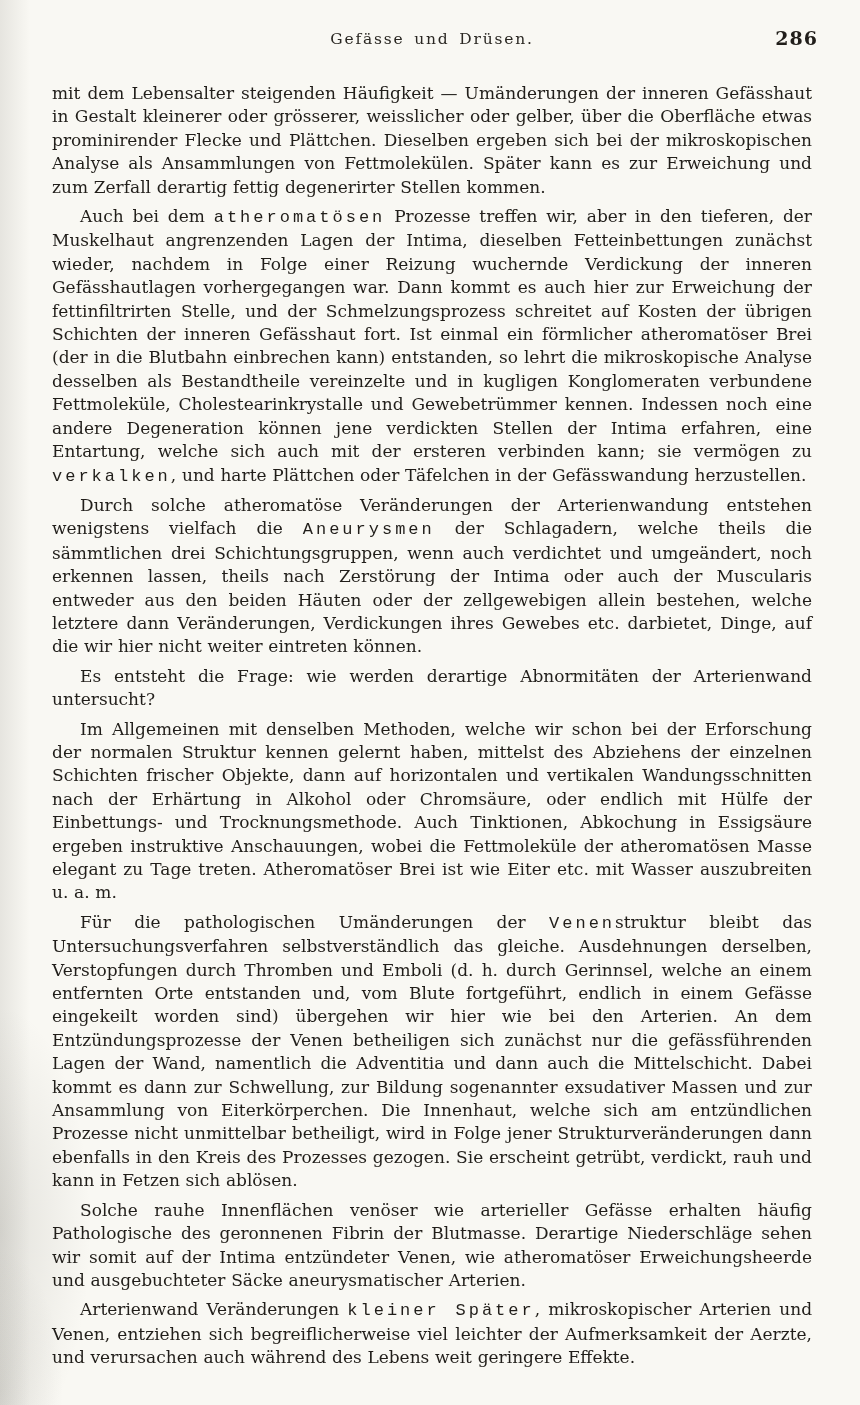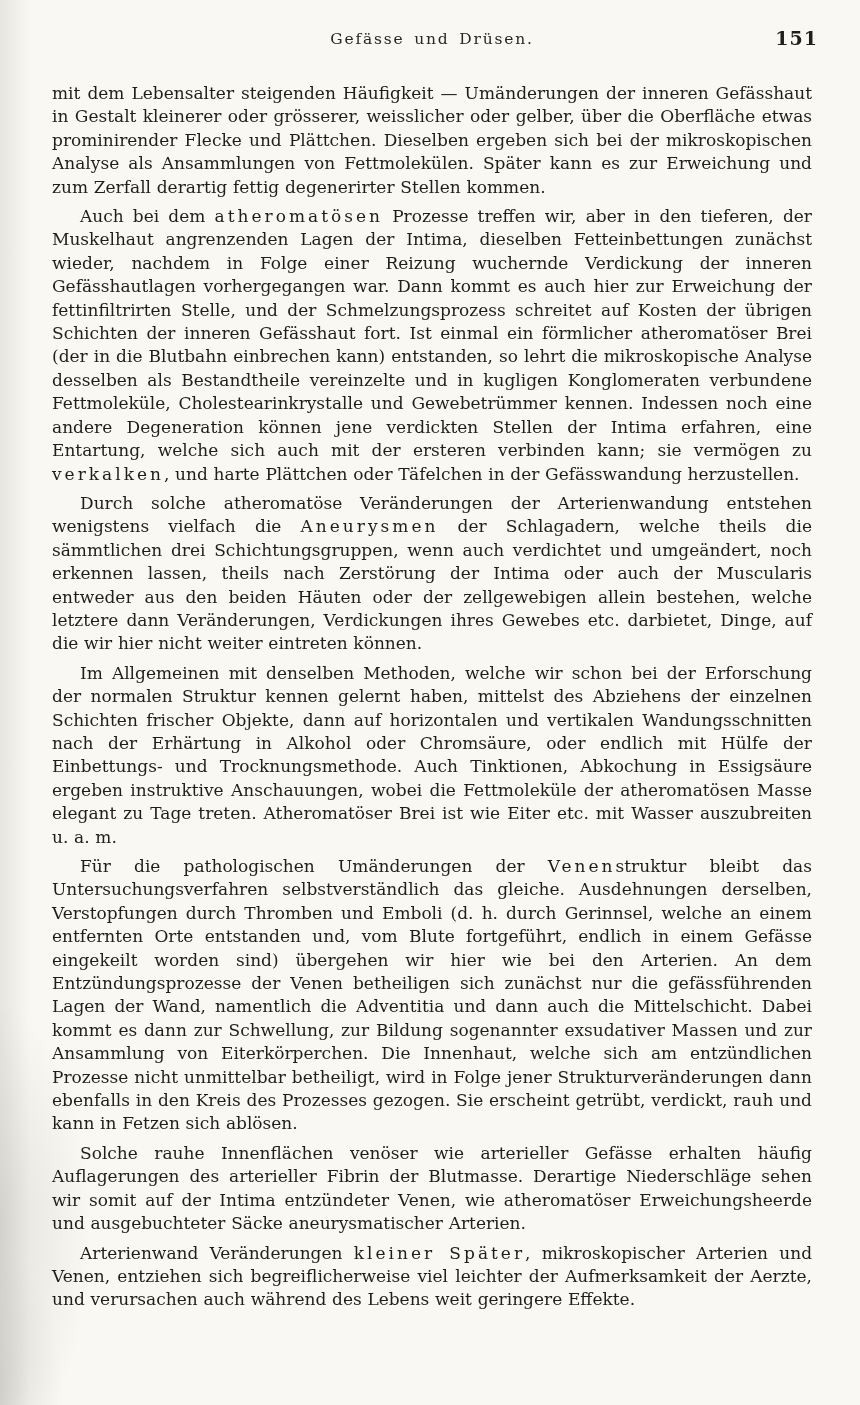--- a/index.html
+++ b/index.html
@@ -48,32 +48,33 @@
   }
   .para {
     margin: 6px;
     text-align: justify;
     font-size: 17px;
     line-height: 23.4px;
     hyphens: auto;
     word-spacing: 0.3px;
   }
   .para.indent { text-indent: 28px; }
-  .spaced { letter-spacing: 3px; }
+  .spaced { letter-spacing: 3px; font-family: Liberation Mono, monospace; }
 </style>
 </head>
 <body>
 
 <div class="page">
   <div class="page-header">
     <div class="running-title">Gefässe und Drüsen.</div>
-    <div class="page-number">151</div>
+    <div class="page-number">286</div>
   </div>
   <div class="page-body">
       <p class="para"><span>mit dem Lebensalter steigenden Häufigkeit — Umänderungen der inneren Gefässhaut in Gestalt kleinerer oder grösserer, weisslicher oder gelber, über die Oberfläche etwas prominirender Flecke und Plättchen. Dieselben ergeben sich bei der mikroskopischen Analyse als Ansammlungen von Fettmolekülen. Später kann es zur Erweichung und zum Zerfall derartig fettig degenerirter Stellen kommen.</span></p>
       <p class="para indent"><span>Auch bei dem </span><span class="spaced">atheromatösen</span><span> Prozesse treffen wir, aber in den tieferen, der Muskelhaut angrenzenden Lagen der Intima, dieselben Fetteinbettungen zunächst wieder, nachdem in Folge einer Reizung wuchernde Verdickung der inneren Gefässhautlagen vorhergegangen war. Dann kommt es auch hier zur Erweichung der fettinfiltrirten Stelle, und der Schmelzungsprozess schreitet auf Kosten der übrigen Schichten der inneren Gefässhaut fort. Ist einmal ein förmlicher atheromatöser Brei (der in die Blutbahn einbrechen kann) entstanden, so lehrt die mikroskopische Analyse desselben als Bestandtheile vereinzelte und in kugligen Konglomeraten verbundene Fettmoleküle, Cholestearinkrystalle und Gewebetrümmer kennen. Indessen noch eine andere Degeneration können jene verdickten Stellen der Intima erfahren, eine Entartung, welche sich auch mit der ersteren verbinden kann; sie vermögen zu </span><span class="spaced">verkalken</span><span>, und harte Plättchen oder Täfelchen in der Gefässwandung herzustellen.</span></p>
       <p class="para indent"><span>Durch solche atheromatöse Veränderungen der Arterienwandung entstehen wenigstens vielfach die </span><span class="spaced">Aneurysmen</span><span> der Schlagadern, welche theils die sämmtlichen drei Schichtungsgruppen, wenn auch verdichtet und umgeändert, noch erkennen lassen, theils nach Zerstörung der Intima oder auch der Muscularis entweder aus den beiden Häuten oder der zellgewebigen allein bestehen, welche letztere dann Veränderungen, Verdickungen ihres Gewebes etc. darbietet, Dinge, auf die wir hier nicht weiter eintreten können.</span></p>
+      <p class="para indent"><span>Es entsteht die Frage: wie werden derartige Abnormitäten der Arterienwand untersucht?</span></p>
       <p class="para indent"><span>Im Allgemeinen mit denselben Methoden, welche wir schon bei der Erforschung der normalen Struktur kennen gelernt haben, mittelst des Abziehens der einzelnen Schichten frischer Objekte, dann auf horizontalen und vertikalen Wandungsschnitten nach der Erhärtung in Alkohol oder Chromsäure, oder endlich mit Hülfe der Einbettungs- und Trocknungsmethode. Auch Tinktionen, Abkochung in Essigsäure ergeben instruktive Anschauungen, wobei die Fettmoleküle der atheromatösen Masse elegant zu Tage treten. Atheromatöser Brei ist wie Eiter etc. mit Wasser auszubreiten u. a. m.</span></p>
       <p class="para indent"><span>Für die pathologischen Umänderungen der </span><span class="spaced">Venen</span><span>struktur bleibt das Untersuchungsverfahren selbstverständlich das gleiche. Ausdehnungen derselben, Verstopfungen durch Thromben und Emboli (d. h. durch Gerinnsel, welche an einem entfernten Orte entstanden und, vom Blute fortgeführt, endlich in einem Gefässe eingekeilt worden sind) übergehen wir hier wie bei den Arterien. An dem Entzündungsprozesse der Venen betheiligen sich zunächst nur die gefässführenden Lagen der Wand, namentlich die Adventitia und dann auch die Mittelschicht. Dabei kommt es dann zur Schwellung, zur Bildung sogenannter exsudativer Massen und zur Ansammlung von Eiterkörperchen. Die Innenhaut, welche sich am entzündlichen Prozesse nicht unmittelbar betheiligt, wird in Folge jener Strukturveränderungen dann ebenfalls in den Kreis des Prozesses gezogen. Sie erscheint getrübt, verdickt, rauh und kann in Fetzen sich ablösen.</span></p>
-      <p class="para indent"><span>Solche rauhe Innenflächen venöser wie arterieller Gefässe erhalten häufig Auflagerungen des arterieller Fibrin der Blutmasse. Derartige Niederschläge sehen wir somit auf der Intima entzündeter Venen, wie atheromatöser Erweichungsheerde und ausgebuchteter Säcke aneurysmatischer Arterien.</span></p>
+      <p class="para indent"><span>Solche rauhe Innenflächen venöser wie arterieller Gefässe erhalten häufig Pathologische des geronnenen Fibrin der Blutmasse. Derartige Niederschläge sehen wir somit auf der Intima entzündeter Venen, wie atheromatöser Erweichungsheerde und ausgebuchteter Säcke aneurysmatischer Arterien.</span></p>
       <p class="para indent"><span>Arterienwand Veränderungen </span><span class="spaced">kleiner Später</span><span>, mikroskopischer Arterien und Venen, entziehen sich begreiflicherweise viel leichter der Aufmerksamkeit der Aerzte, und verursachen auch während des Lebens weit geringere Effekte.</span></p>
     </div>
 </div>
 
 </body></html>

